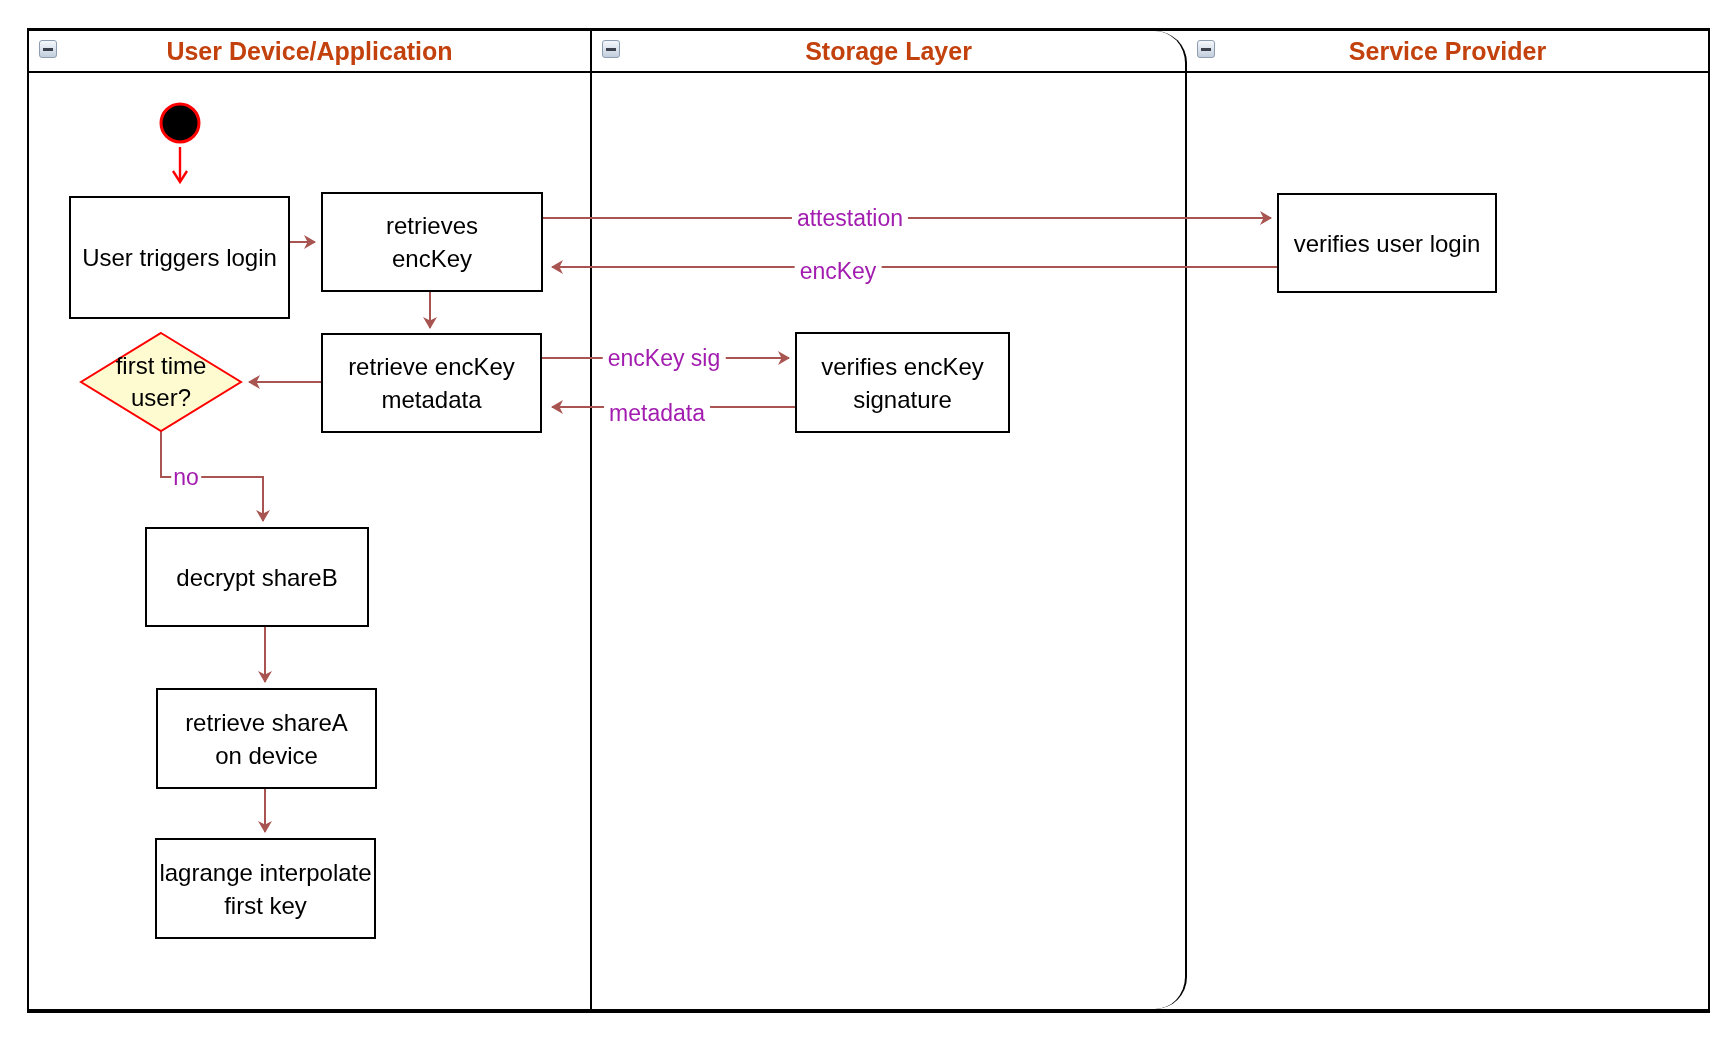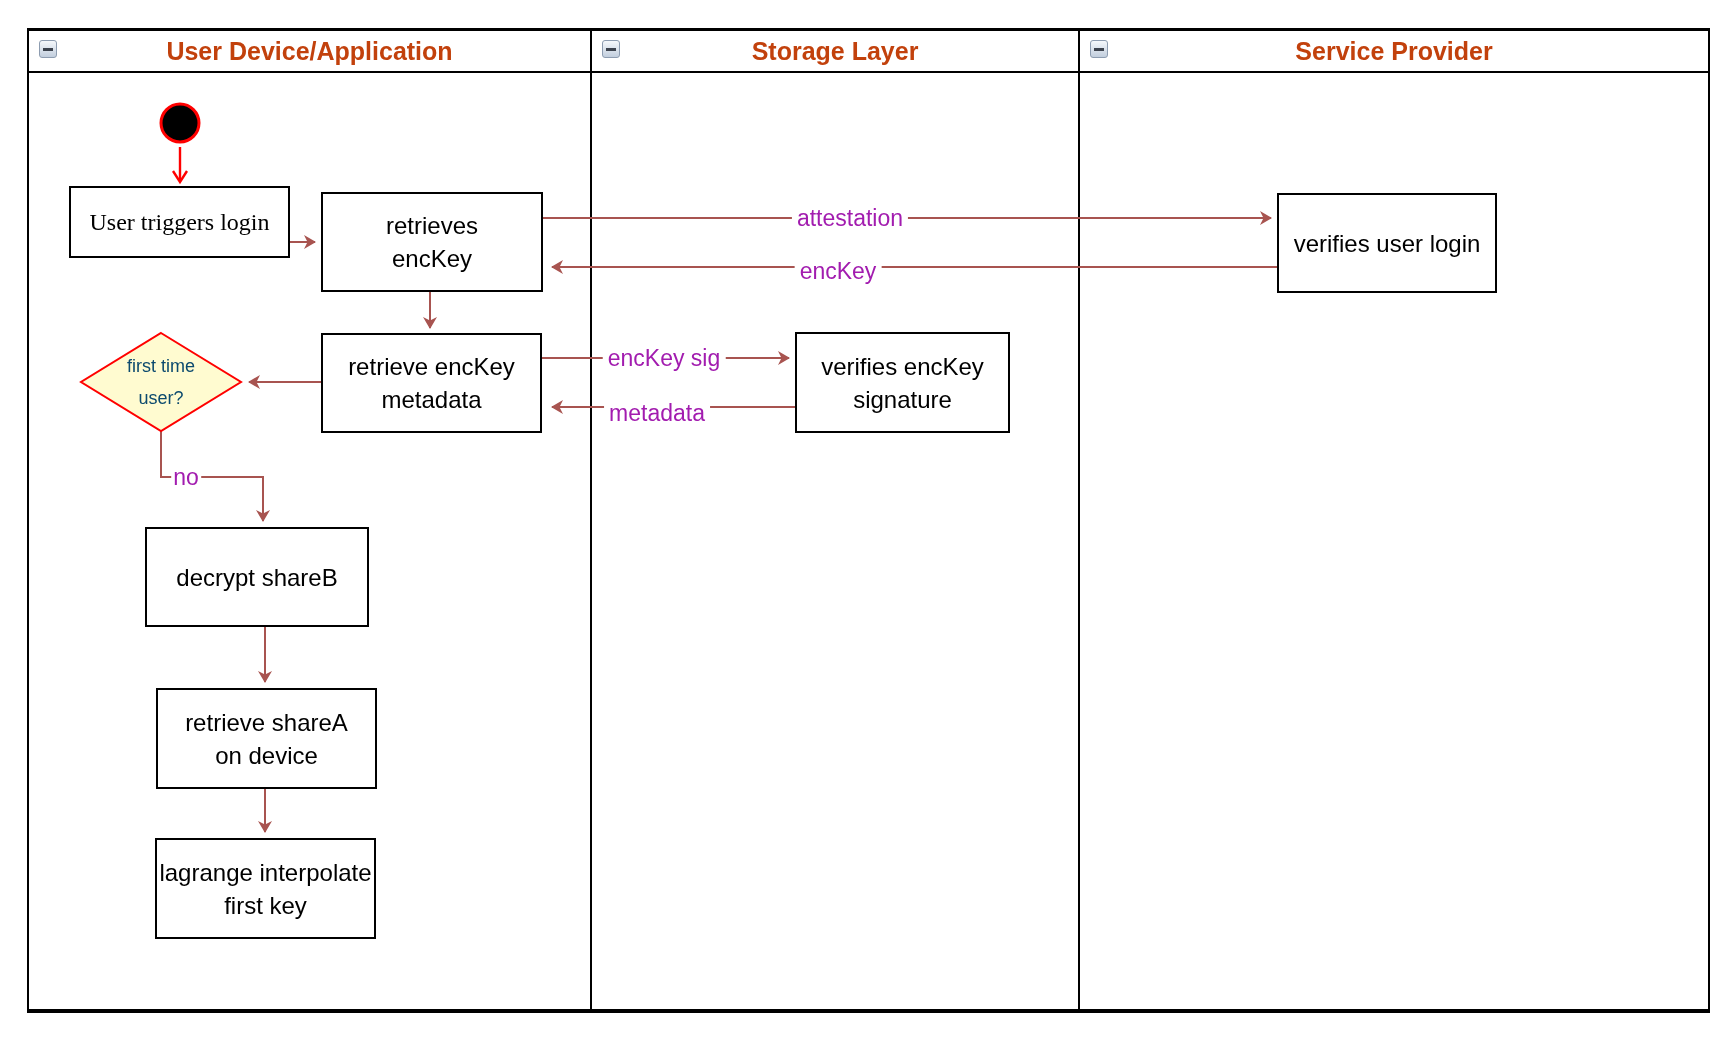--- a/index.html
+++ b/index.html
@@ -85,23 +85,23 @@
     line-height: 33px;
     color: #000;
     white-space: pre-line;
   }
   .decision-label {
     position: absolute;
     display: flex;
     align-items: center;
     justify-content: center;
     text-align: center;
-    font-size: 18px;
+    font-size: 24px;
     line-height: 32px;
-    color: #0c4a6e;
+    color: #000000;
     white-space: pre-line;
     background: transparent;
   }
   
   .edge-label {
     position: absolute;
     transform: translate(-50%, -50%);
     background: #ffffff;
     padding: 0 5px;
     font-size: 23px;
@@ -117,21 +117,21 @@
 
   <div class="frame">
     <div class="lane divided" style="width:563px;">
       <div class="lane-header">
         <button class="collapse-btn">
           <span class="minus"></span>
         </button>
         <span class="lane-title">User Device/Application</span>
       </div>
     </div>
-    <div class="lane divided" style="width:488px;">
+    <div class="lane divided" style="width:595px;border-radius:32px;">
       <div class="lane-header">
         <button class="collapse-btn">
           <span class="minus"></span>
         </button>
         <span class="lane-title">Storage Layer</span>
       </div>
     </div>
     <div class="lane" style="flex:1;">
       <div class="lane-header">
         <button class="collapse-btn">
@@ -163,21 +163,21 @@
     <line x1="265" y1="789" x2="265" y2="832" stroke="#a85450" stroke-width="2" marker-end="url(#arrow-brick)"></line>
 
     <line x1="543" y1="218" x2="1271" y2="218" stroke="#a85450" stroke-width="2" marker-end="url(#arrow-brick)"></line>
     <line x1="1277" y1="267" x2="552" y2="267" stroke="#a85450" stroke-width="2" marker-end="url(#arrow-brick)"></line>
     <line x1="542" y1="358" x2="789" y2="358" stroke="#a85450" stroke-width="2" marker-end="url(#arrow-brick)"></line>
     <line x1="795" y1="407" x2="552" y2="407" stroke="#a85450" stroke-width="2" marker-end="url(#arrow-brick)"></line>
 
     <polygon points="161,333 241,382 161,431 81,382" fill="#fffbd0" stroke="#ff0000" stroke-width="2"></polygon>
   </svg>
 
-  <div class="node" style="left:69px; top:186px; width:221px; height:72px;font-family:Liberation Serif, serif;">
+  <div class="node" style="left:69px; top:196px; width:221px; height:123px;">
     <span>User triggers login</span>
   </div>
 
   <div class="node" style="left:321px; top:192px; width:222px; height:100px;">
     <span>retrieves
 encKey</span>
   </div>
 
   <div class="node" style="left:321px; top:333px; width:221px; height:100px;">
     <span>retrieve encKey

